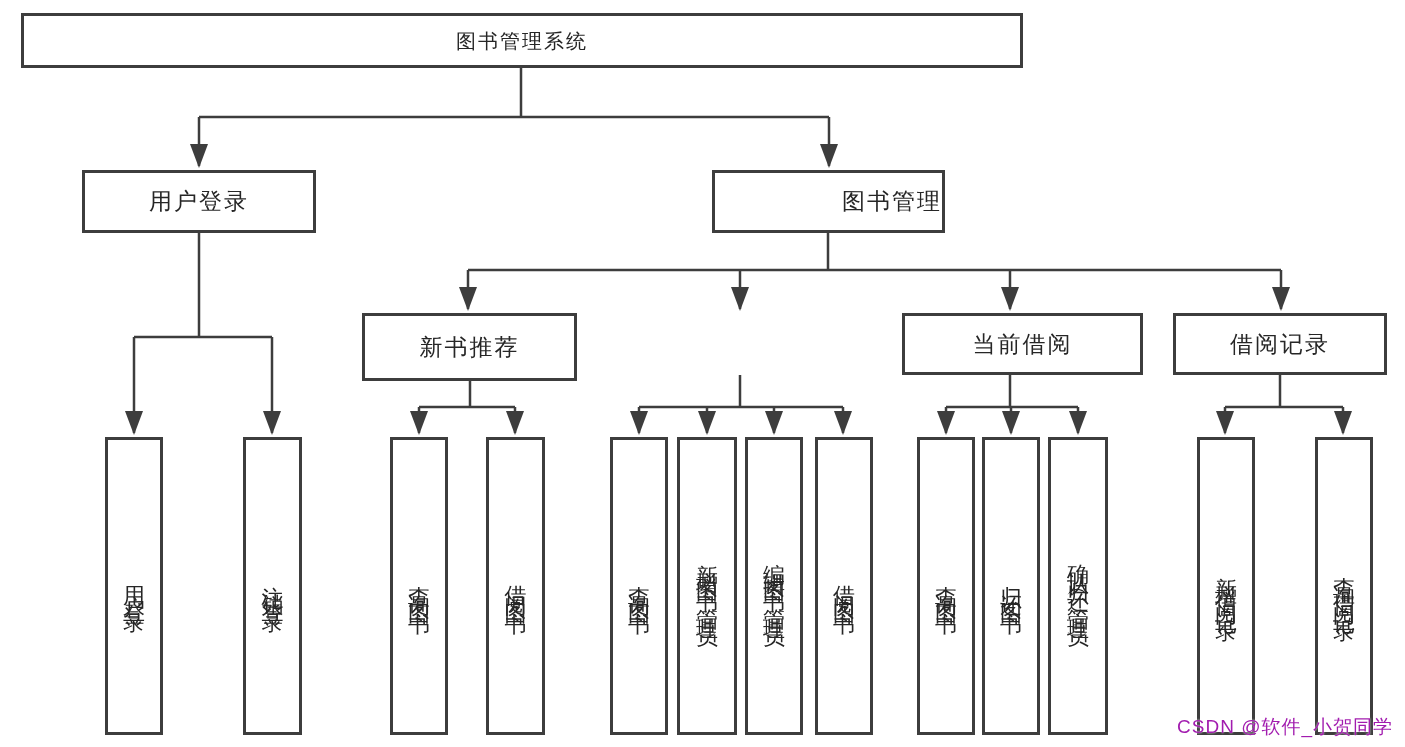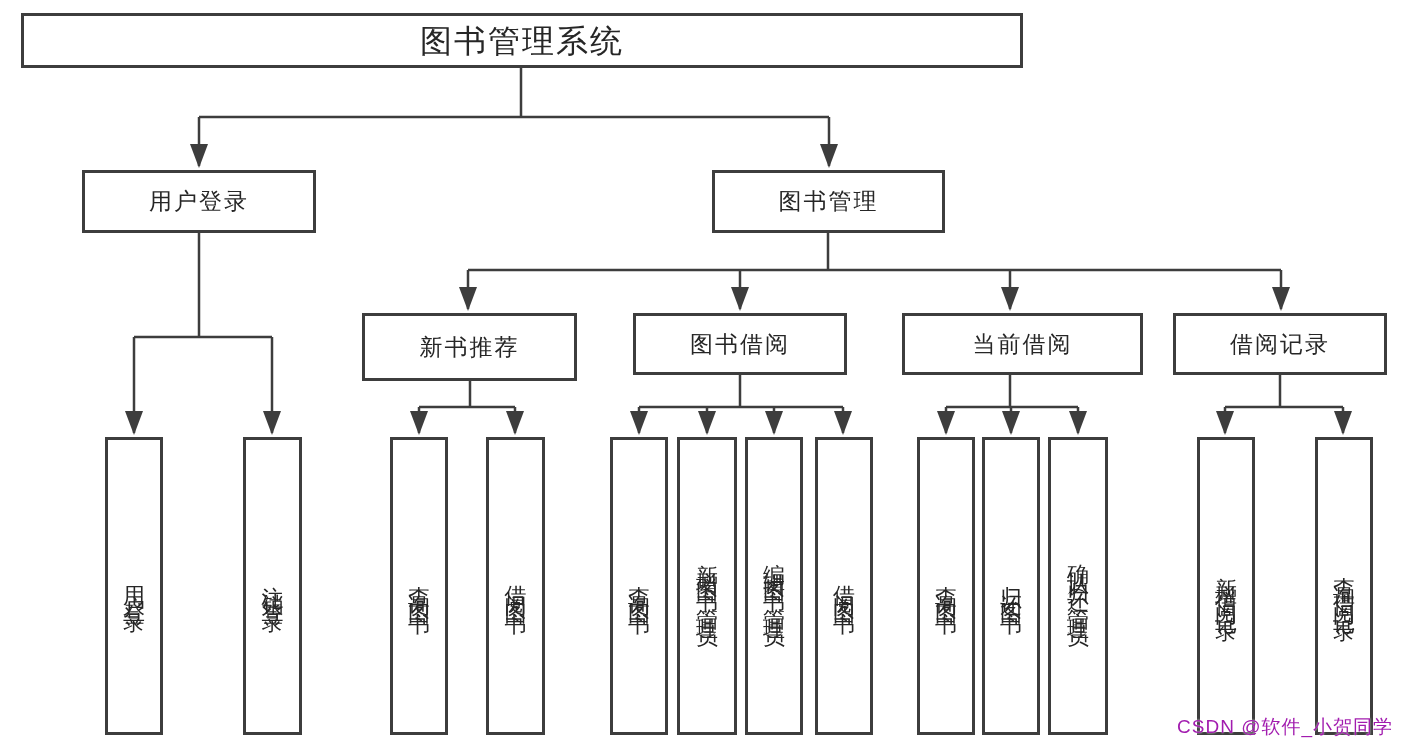--- a/index.html
+++ b/index.html
@@ -32,21 +32,21 @@
     z-index: 2;
   }
   .hlabel {
     font-size: 23px;
     color: #262626;
     letter-spacing: 2px;
     white-space: nowrap;
     line-height: 1;
   }
   .hlabel.title {
-    font-size: 32px;
+    font-size: 20px;
   }
   .leaf {
     position: absolute;
     top: 437px;
     height: 298px;
     box-sizing: border-box;
     border: 3px solid #3d3d3d;
     background: #ffffff;
     display: flex;
     align-items: center;
@@ -119,29 +119,26 @@
     </g>
   </svg>
 
   <div class="node" style="left:21px; top:13px; width:1002px; height:55px;">
     <span class="hlabel title">图书管理系统</span>
   </div>
 
   <div class="node" style="left:82px; top:170px; width:234px; height:63px;">
     <span class="hlabel">用户登录</span>
   </div>
-  <div class="node" style="left:712px; top:170px; width:233px; height:63px;">
+  <div class="node" style="left:712px; top:170px; width:233px; height:63px;justify-content:flex-end;">
     <span class="hlabel">图书管理</span>
   </div>
 
   <div class="node" style="left:362px; top:313px; width:215px; height:68px;justify-content:center;">
     <span class="hlabel">新书推荐</span>
-  </div>
-  <div class="node" style="left:633px; top:313px; width:214px; height:62px;">
-    <span class="hlabel">图书借阅</span>
   </div>
   <div class="node" style="left:902px; top:313px; width:241px; height:62px;">
     <span class="hlabel">当前借阅</span>
   </div>
   <div class="node" style="left:1173px; top:313px; width:214px; height:62px;">
     <span class="hlabel">借阅记录</span>
   </div>
 
   <div class="leaf" style="left:105px; width:58px;">
     <span class="vtext">用户登录</span>

